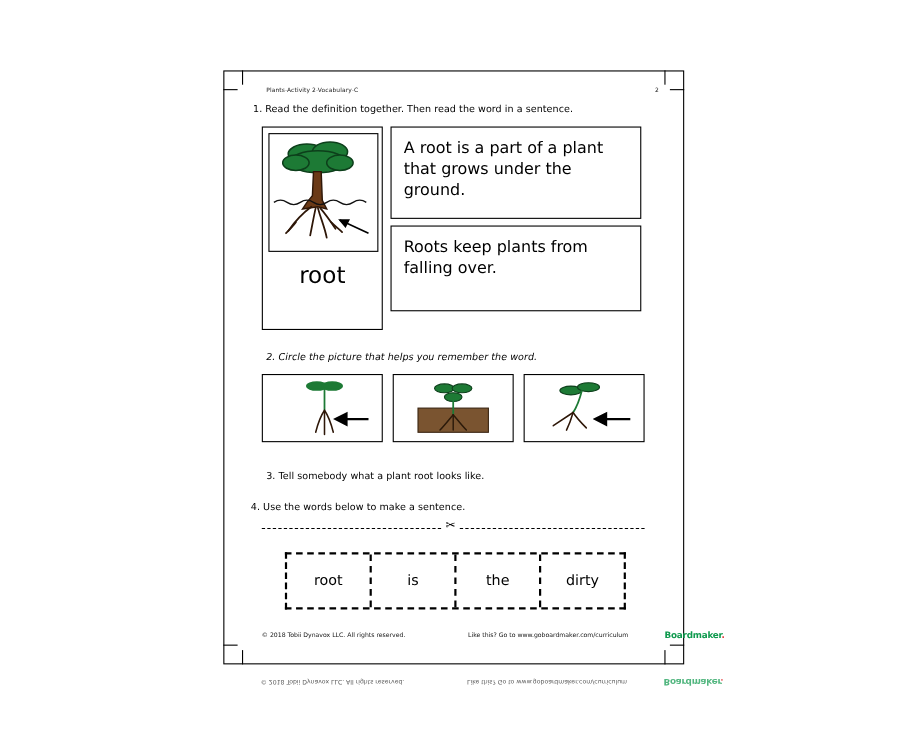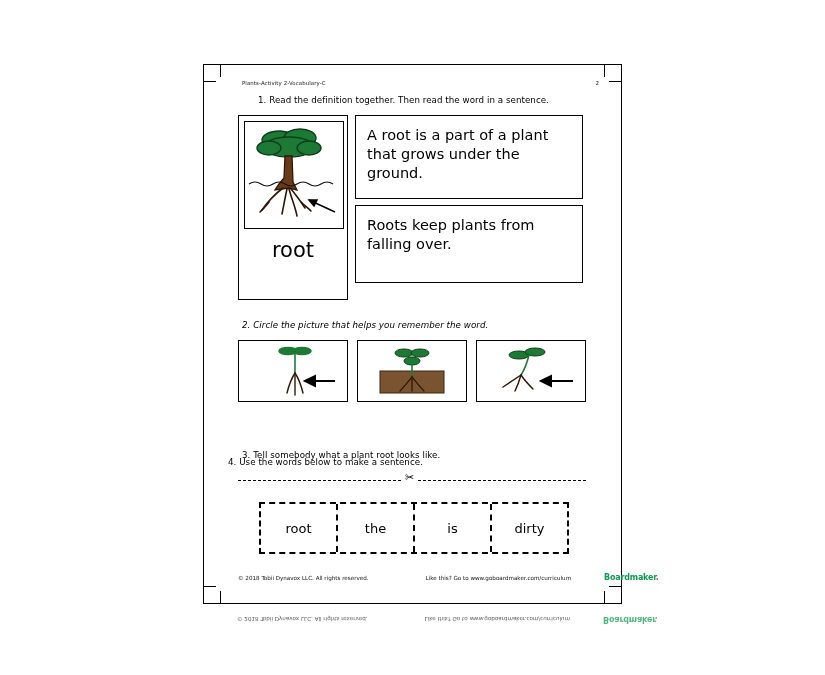--- a/index.html
+++ b/index.html
@@ -47,23 +47,23 @@
     justify-content: space-between;
     letter-spacing: .1px;
   }
 
   .instr {
     position: absolute;
     font-size: 8.7px;
     color: #000;
     letter-spacing: .05px;
   }
-  .instr-1 { top: 30px; left: 54px; }
+  .instr-1 { top: 30px; left: 26px; }
   .instr-2 { top: 255px; left: 38px; font-style: italic; }
-  .instr-3 { top: 363px; left: 38px; margin-top: 22px; }
+  .instr-3 { top: 363px; left: 38px; }
   .instr-4 { top: 392px; left: 24px; }
 
   
   .def-card {
     position: absolute;
     left: 34px;
     top: 50px;
     width: 110px;
     height: 185px;
     border: 1.6px solid #000;
@@ -323,22 +323,22 @@
 
   <div class="instr instr-3">3. Tell somebody what a plant root looks like.</div>
 
   <div class="instr instr-4">4. Use the words below to make a sentence.</div>
 
   <div class="cutline"></div>
   <div class="scissors">✂</div>
 
   <div class="strip">
     <div class="strip-cell">root</div>
+    <div class="strip-cell">is</div>
     <div class="strip-cell">the</div>
-    <div class="strip-cell">is</div>
     <div class="strip-cell">dirty</div>
   </div>
 
   <div class="footer">
     <span class="copy tiny-label">© 2018 Tobii Dynavox LLC. All rights reserved.</span>
     <span class="like tiny-label">Like this? Go to  www.goboardmaker.com/curriculum</span>
     <span class="brand"><span>Boardmaker</span><span class="dot">.</span></span>
   </div>
 </div>
 

